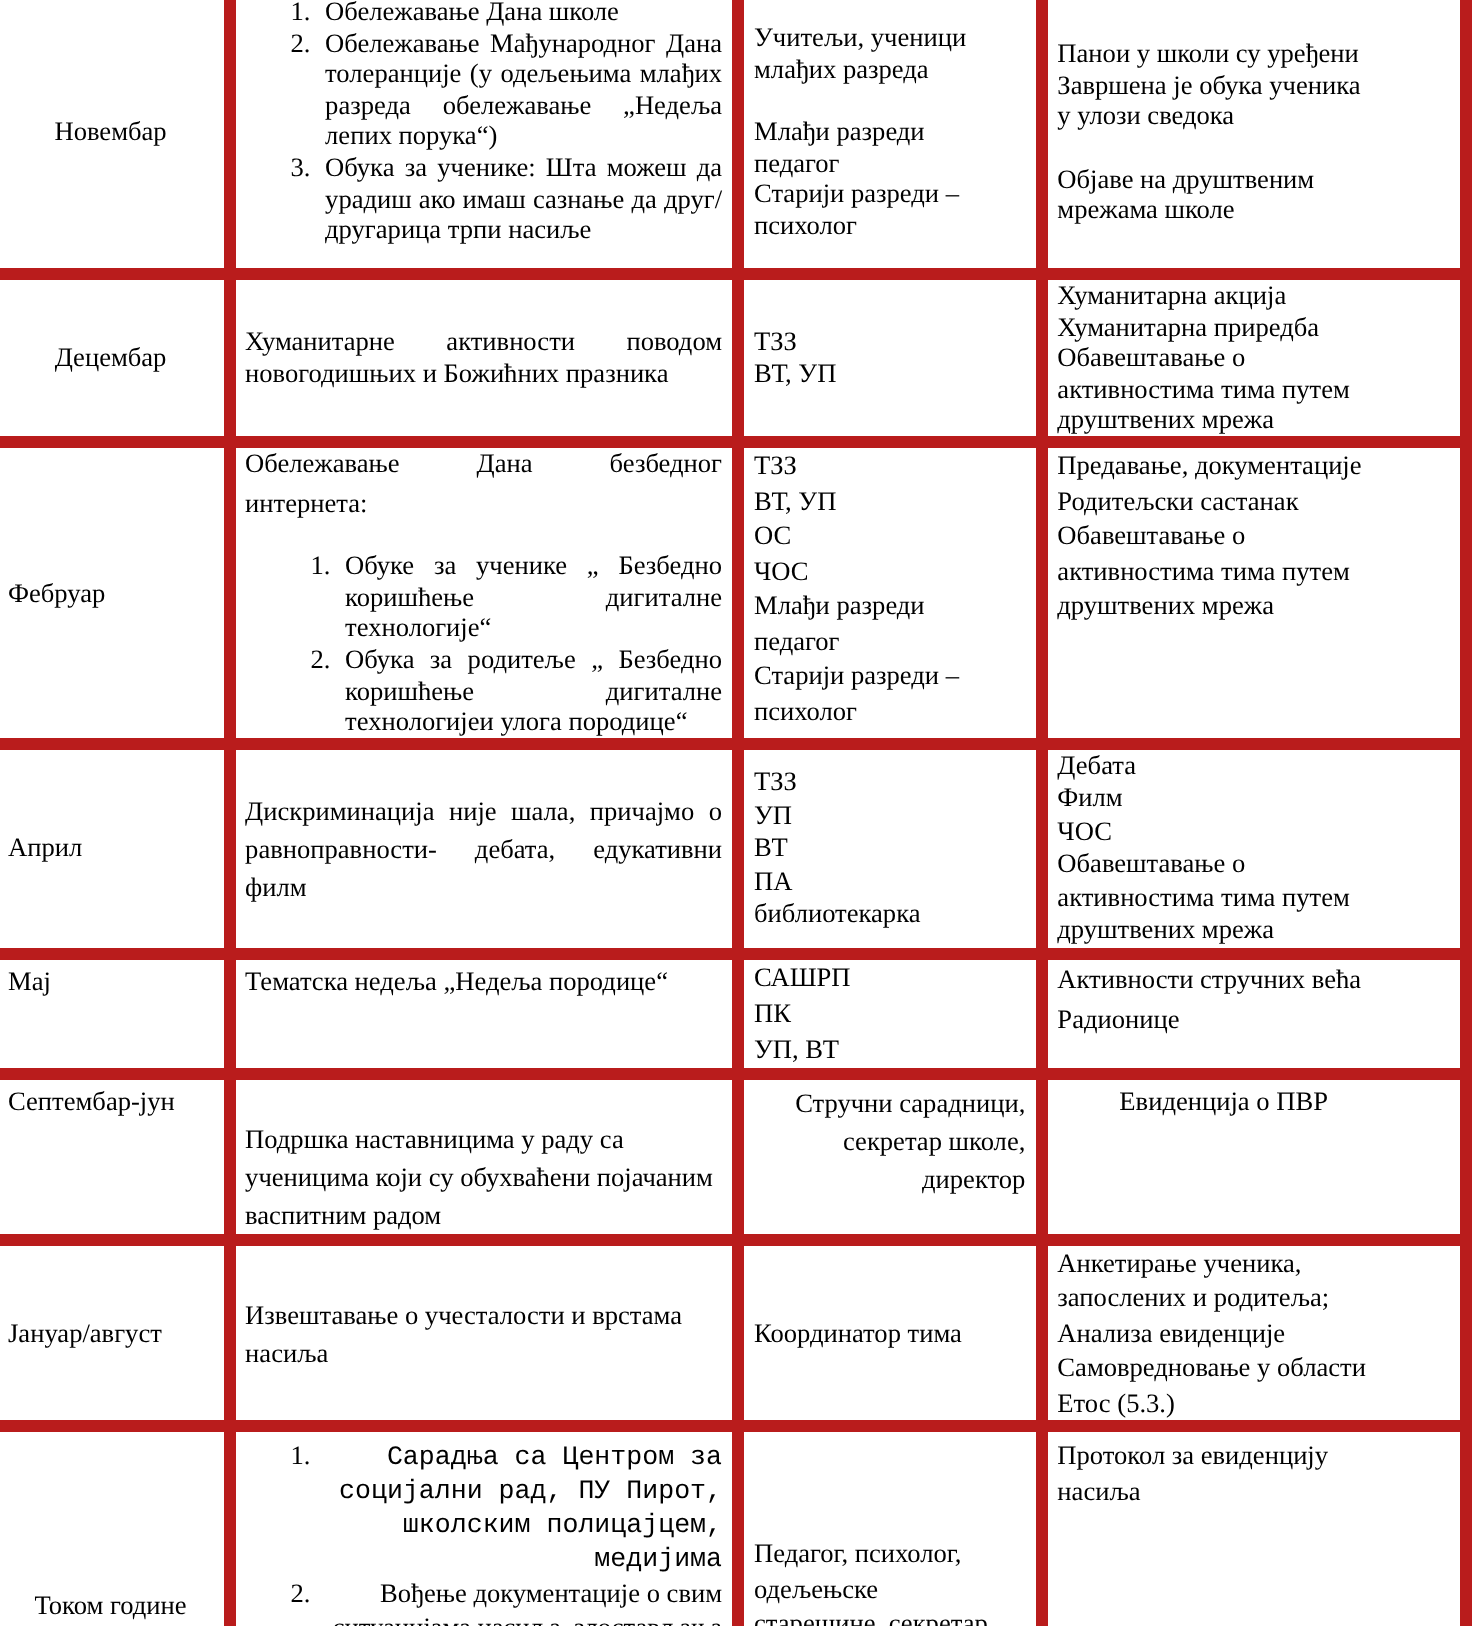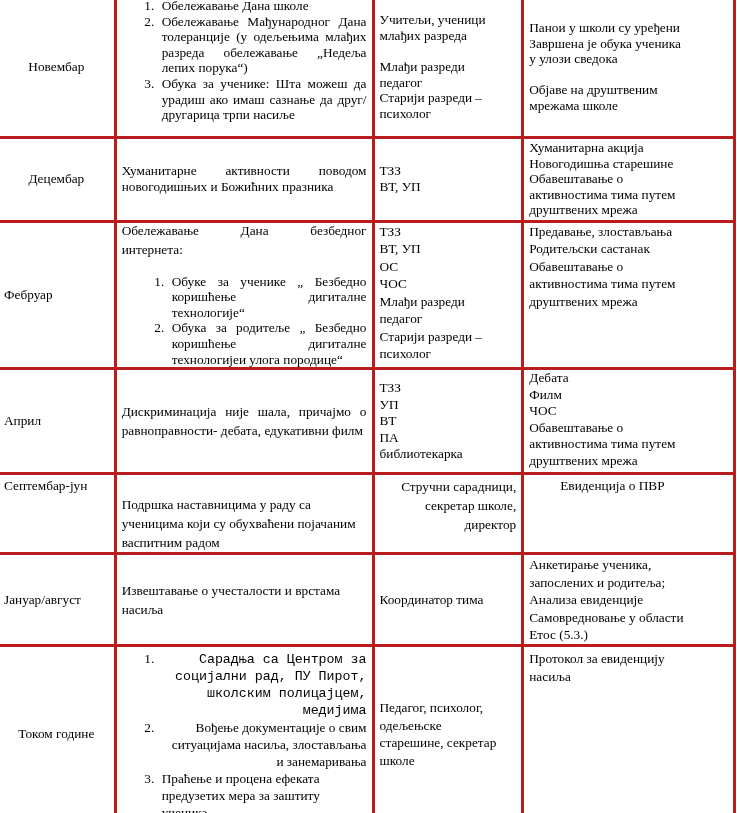--- a/index.html
+++ b/index.html
@@ -1,19 +1,19 @@
 <!DOCTYPE html>
 <html><head>
 <meta charset="utf-8">
 <style>
   html, body { margin: 0; padding: 0; background: #ffffff; }
   body { width: 737px; height: 813px; overflow: hidden; position: relative;
          font-family: "Liberation Serif", "DejaVu Serif", serif; font-size: 13.3px; color: #000; line-height: 15.6px; }
   table.plan { position: absolute; left: -1px; top: -2px; border-collapse: collapse; table-layout: fixed; }
-  table.plan td { border: 3px solid #b91c1c; vertical-align: middle; padding: 0 5px; }
+  table.plan td { border: 6px solid #b91c1c; vertical-align: middle; padding: 0 5px; }
   table.plan tr:first-child td { border-top: none; }
   table.plan td.c-month { border-left: none; width: 111px; }
   table.plan td.c-act { width: 264px; }
   table.plan td.c-who { width: 140px; }
   table.plan td.c-out { width: 175px; }
   .center { text-align: center; }
   .justify { text-align: justify; }
   .lines div { white-space: nowrap; }
   .gap { height: 15.6px; }
   ol.items { margin: 0; padding-left: 36px; }
@@ -60,21 +60,21 @@
 
   <tr style="height:84px;">
     <td class="c-month center"><span>Децембар</span></td>
     <td class="c-act justify"><span>Хуманитарне активности поводом новогодишњих и Божићних празника</span></td>
     <td class="c-who lines">
           <div>ТЗЗ</div>
           <div>ВТ, УП</div>
         </td>
     <td class="c-out lines">
           <div>Хуманитарна акција</div>
-          <div>Новогодишња старешине</div>
+          <div>Хуманитарна приредба</div>
           <div>Обавештавање о</div>
           <div>активностима тима путем</div>
           <div>друштвених мрежа</div>
         </td>
   </tr>
 
   <tr style="height:140px;">
     <td class="c-month"><span>Фебруар</span></td>
     <td class="c-act top">
       <div class="intro">Обележавање Дана безбедног</div>
@@ -88,21 +88,21 @@
           <div>ТЗЗ</div>
           <div>ВТ, УП</div>
           <div>ОС</div>
           <div>ЧОС</div>
           <div>Млађи разреди</div>
           <div>педагог</div>
           <div>Старији разреди –</div>
           <div>психолог</div>
         </td>
     <td class="c-out lines top lh19" style="line-height:17.5px;">
-          <div>Предавање, злостављања</div>
+          <div>Предавање, документације</div>
           <div>Родитељски састанак</div>
           <div>Обавештавање о</div>
           <div>активностима тима путем</div>
           <div>друштвених мрежа</div>
         </td>
   </tr>
 
   <tr style="height:105px;">
     <td class="c-month"><span>Април</span></td>
     <td class="c-act justify lh19"><span>Дискриминација није шала, причајмо о равноправности- дебата, едукативни филм</span></td>
@@ -116,20 +116,33 @@
     <td class="c-out lines top" style="line-height:16.5px;">
           <div> Дебата</div>
           <div>Филм</div>
           <div>ЧОС</div>
           <div>Обавештавање о</div>
           <div>активностима тима путем</div>
           <div>друштвених мрежа</div>
         </td>
   </tr>
 
+  <tr style="height:54px;">
+    <td class="c-month top" style="padding-top:3px;"><span>Мај</span></td>
+    <td class="c-act top" style="padding-top:3px;"><span>Тематска недеља  „Недеља породице“</span></td>
+    <td class="c-who lines top" style="line-height:18px;">
+          <div>САШРП</div>
+          <div>ПК</div>
+          <div>УП, ВТ</div>
+        </td>
+    <td class="c-out lines top" style="line-height:20px;">
+          <div>Активности стручних већа</div>
+          <div>Радионице</div>
+        </td>
+  </tr>
 
   <tr style="height:63px;">
     <td class="c-month top" style="padding-top:3px;"><span>Септембар-јун</span></td>
     <td class="c-act top lh19" style="padding-top:20px;"><span>Подршка наставницима у раду са ученицима који су обухваћени појачаним васпитним радом</span></td>
     <td class="c-who lines top lh19" style="padding-top:2px;text-align:right;">
           <div>Стручни сарадници,</div>
           <div>секретар школе,</div>
           <div>директор</div>
         </td>
     <td class="c-out lines top" style="padding-top:3px;padding-left:36px;">

